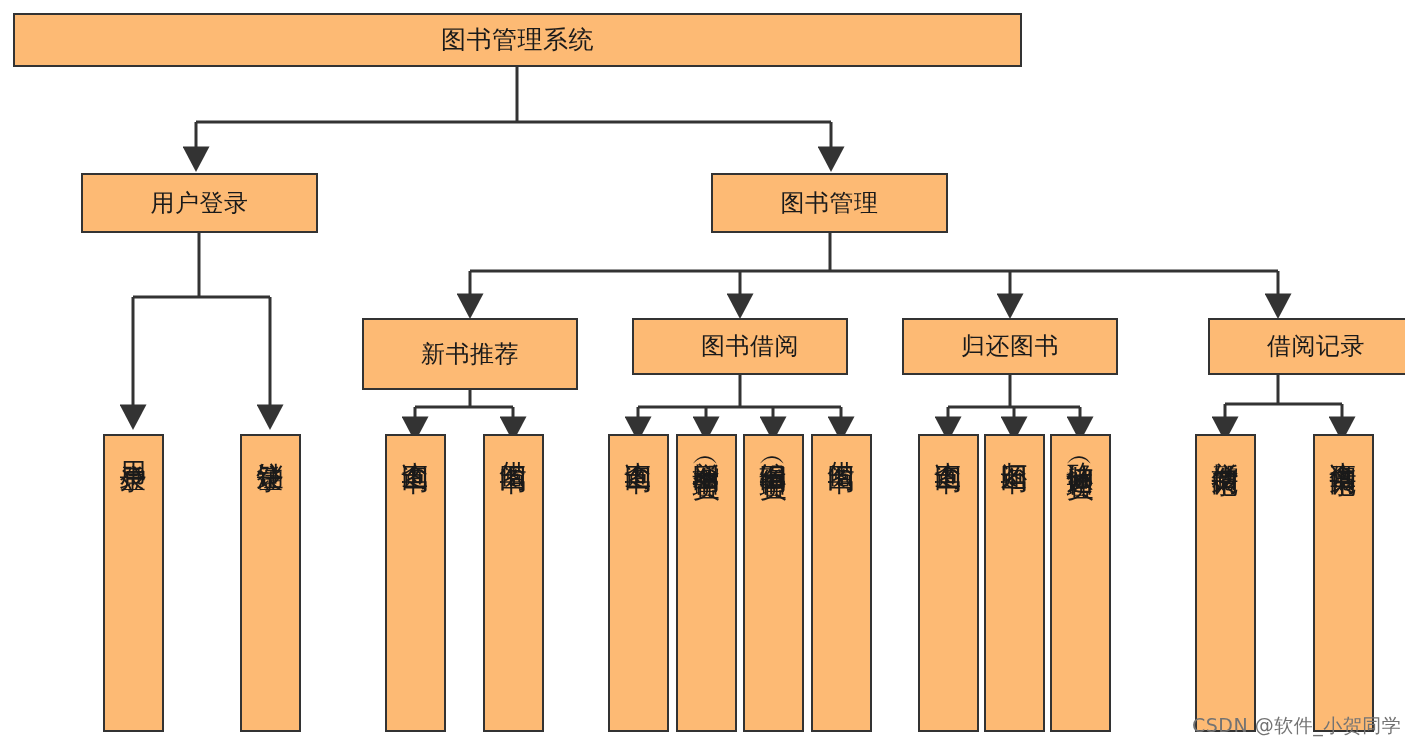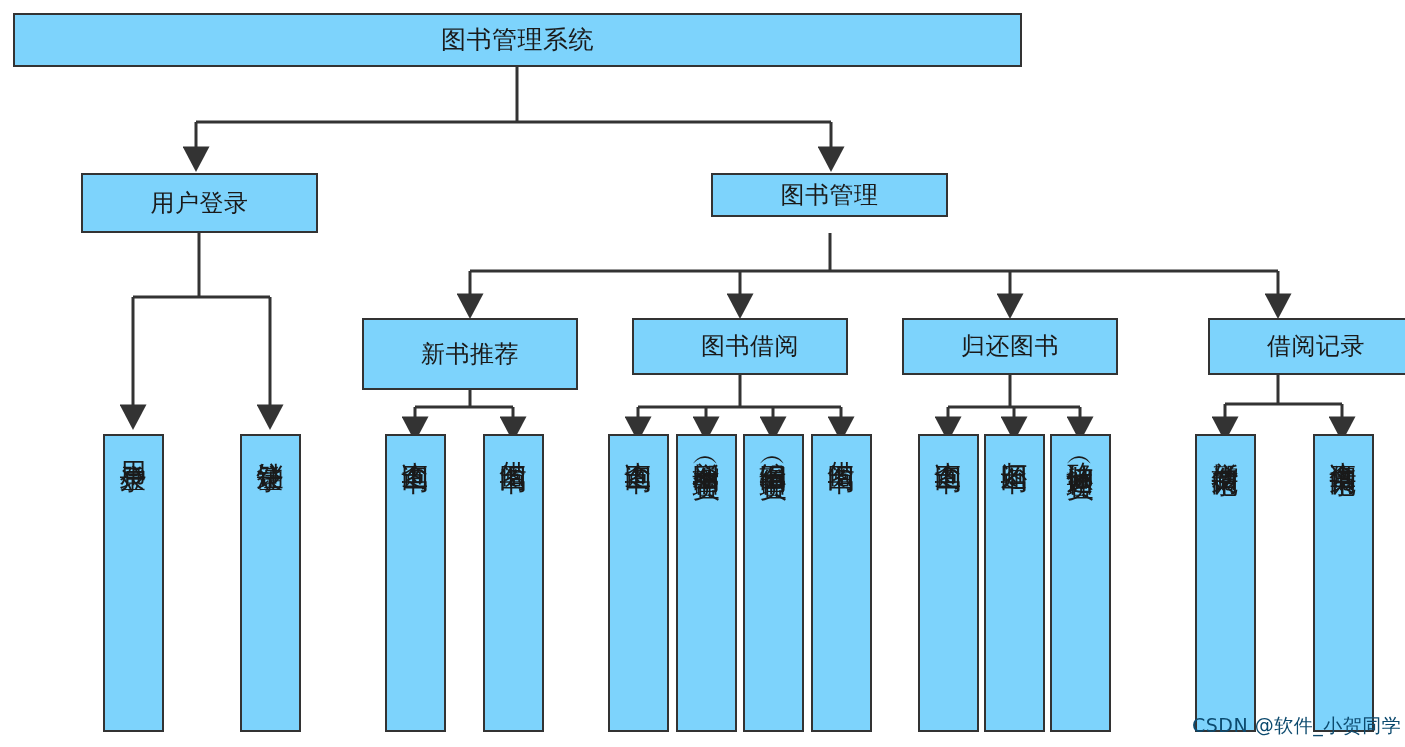--- a/index.html
+++ b/index.html
@@ -22,21 +22,21 @@
     position: absolute;
     left: 0;
     top: 0;
     width: 1405px;
     height: 747px;
     pointer-events: none;
   }
   .node {
     position: absolute;
     box-sizing: border-box;
-    background: #7dd3fc;
+    background: #fdba74;
     border: 2px solid #333333;
     display: flex;
     align-items: center;
     justify-content: center;
     color: #1a1a1a;
   }
   .node .label {
     display: block;
     text-align: center;
     line-height: 1.18;
@@ -62,21 +62,21 @@
     font-size: 27px;
     line-height: 1.0;
     letter-spacing: 2px;
     white-space: nowrap;
   }
   .watermark {
     position: absolute;
     left: 1192px;
     top: 713px;
     font-size: 19px;
-    color: #0c4a6e;
+    color: #737373;
     white-space: nowrap;
     letter-spacing: 0.5px;
     font-family: "DejaVu Sans", "Liberation Sans", sans-serif;
   }
 </style>
 </head>
 <body>
 
 <div id="diagram-root">
 
@@ -130,21 +130,21 @@
     </g>
   </svg>
 
   <div class="node h root" style="left:13px; top:13px; width:1009px; height:54px;">
     <span class="label">图书管理系统</span>
   </div>
 
   <div class="node h" style="left:81px; top:173px; width:237px; height:60px;">
     <span class="label">用户登录</span>
   </div>
-  <div class="node h" style="left:711px; top:173px; width:237px; height:44px;">
+  <div class="node h" style="left:711px; top:173px; width:237px; height:60px;">
     <span class="label">图书管理</span>
   </div>
 
   <div class="node h" style="left:362px; top:318px; width:216px; height:72px;">
     <span class="label">新书推荐</span>
   </div>
   <div class="node h" style="left:632px; top:318px; width:216px; height:57px;padding-left:20px;">
     <span class="label">图书借阅</span>
   </div>
   <div class="node h" style="left:902px; top:318px; width:216px; height:57px;">

